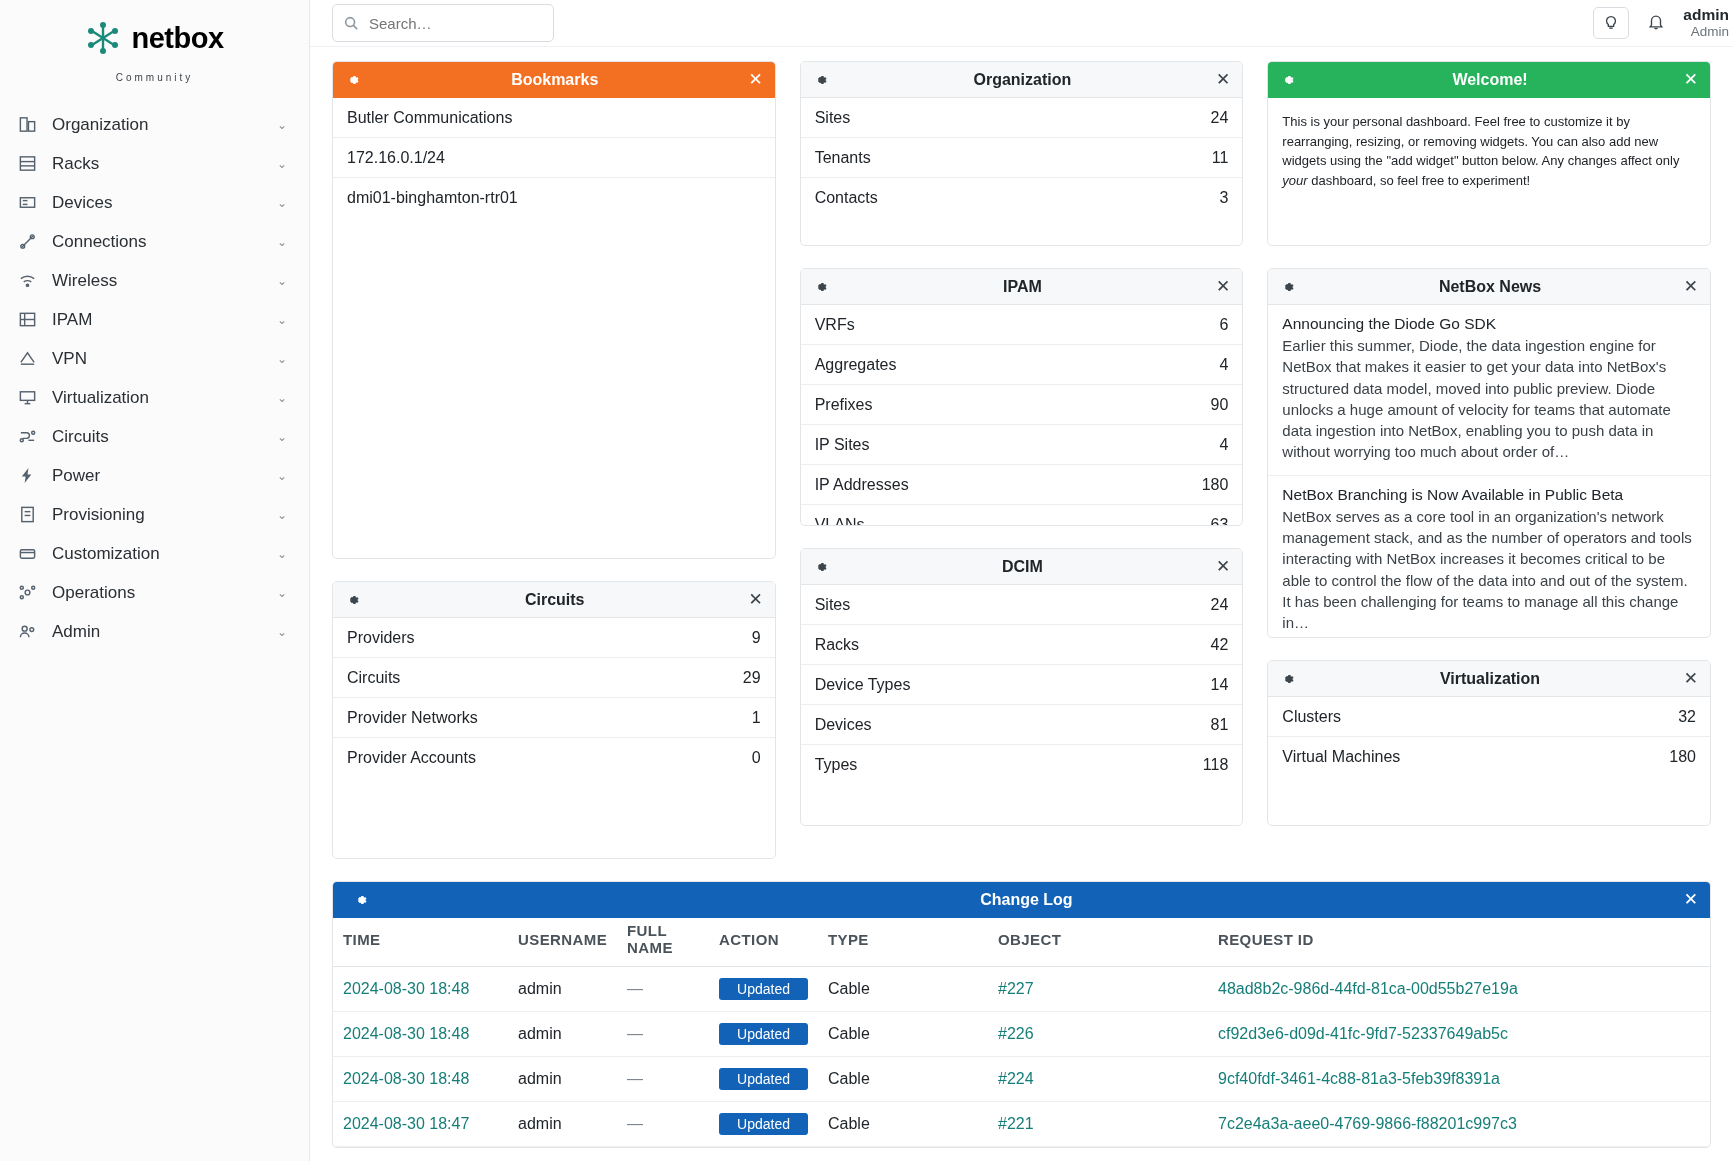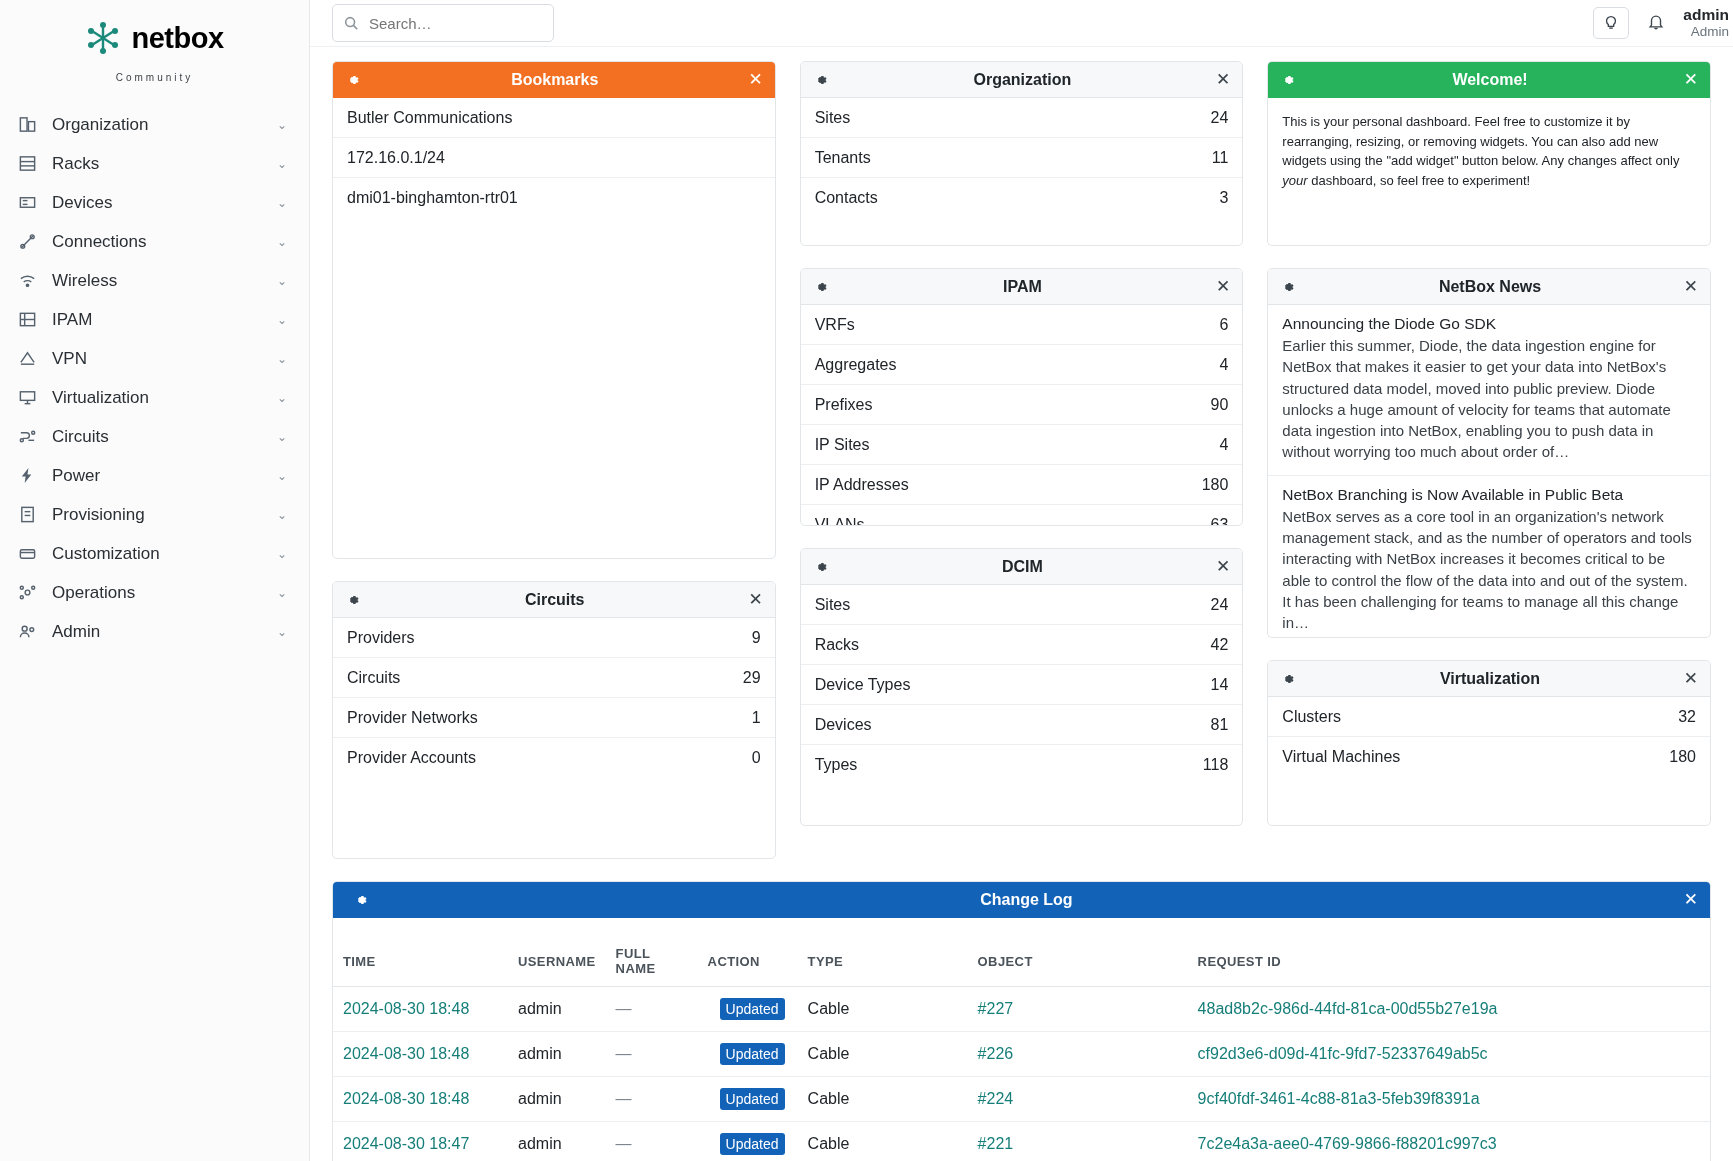--- a/index.html
+++ b/index.html
@@ -116,28 +116,28 @@
   .h-welcome { height: 185px; }
   .h-news { height: 370px; }
   .h-virt { height: 166px; }
 
   .news-scroll { height: 333px; overflow: hidden; }
 
   
   .changelog { margin: 22px 22px 0 22px; border: 1px solid #e3e6e9; border-radius: 5px; overflow: hidden; }
   table { border-collapse: collapse; width: 100%; }
   th {
-    text-align: left; font-size: 13px; letter-spacing: 0.4px; text-transform: uppercase;
-    color: #4a525a; font-weight: 700; padding: 28px 10px 10px 10px; border-bottom: 1px solid #e3e6e9;
+    text-align: left; font-size: 15px; letter-spacing: 0.4px; text-transform: uppercase;
+    color: #4a525a; font-weight: 700; padding: 4px 10px 10px 10px; border-bottom: 1px solid #e3e6e9;
   }
   td { font-size: 16px; padding: 11px 10px; border-bottom: 1px solid #eceef0; color: #20252a; }
   td.link a, a.link { color: #167e78; text-decoration: none; }
   .badge {
     display: inline-block; background: #1262b8; color: #fff; font-size: 14px;
-    padding: 3px 6px; border-radius: 3px; font-weight: 400; margin-left: 12px;
+    padding: 3px 18px; border-radius: 3px; font-weight: 400;
   }
   .muted { color: #7b848c; }
   .col-time { width: 175px; }
   .col-user { width: 95px; }
   .col-full { width: 92px; }
   .col-action { width: 100px; }
   .col-type { width: 170px; }
   .col-object { width: 220px; }
 </style>
 </head>

